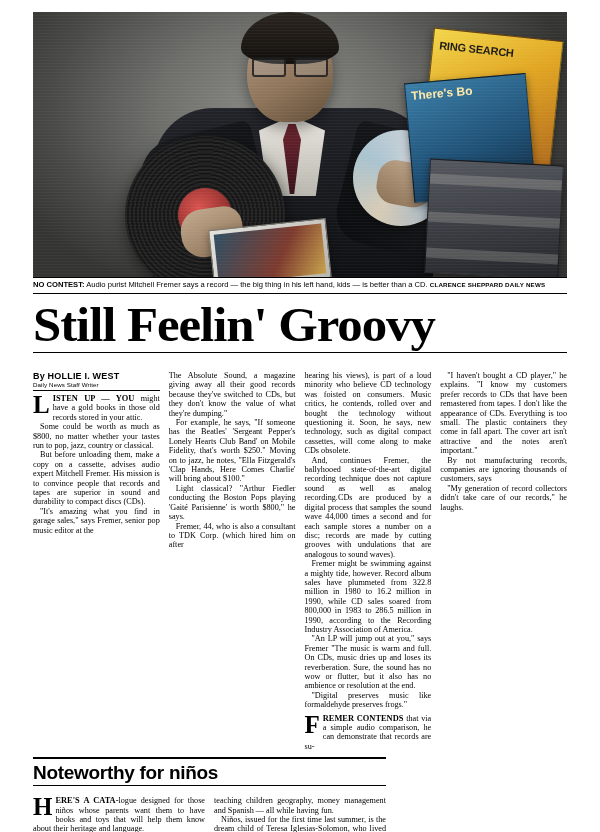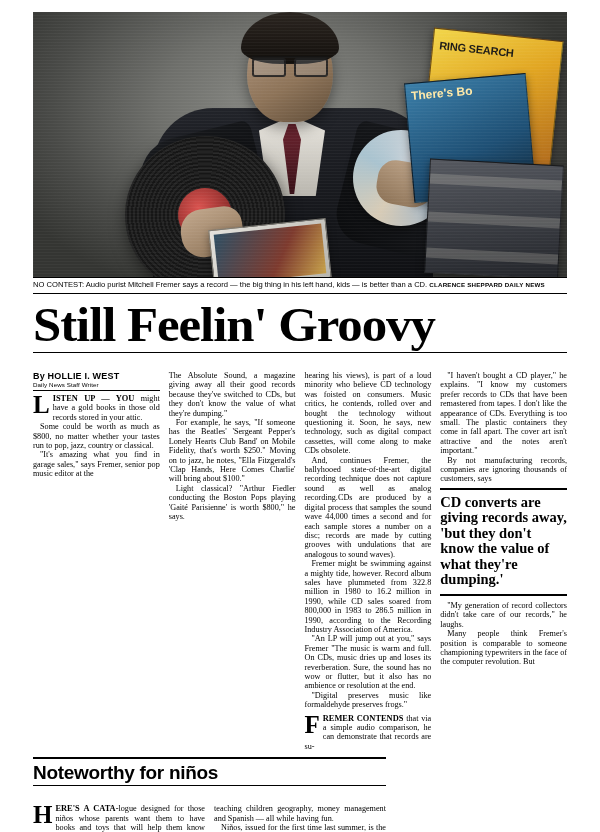--- a/index.html
+++ b/index.html
@@ -249,21 +249,21 @@
   .caption-bar {
     width: 534px;
     border-top: 1px solid #000;
     border-bottom: 1px solid #000;
     padding: 2px 0 3px 0;
     font-family: "Liberation Sans", sans-serif;
     font-size: 7.6px;
     line-height: 10px;
   }
   .caption-lead {
-    font-weight: 400;
+    font-weight: 700;
   }
   .caption-credit {
     font-size: 6.2px;
     font-weight: 700;
     letter-spacing: .2px;
   }
 
   
   .headline {
     font-family: "Liberation Serif", serif;
@@ -358,21 +358,21 @@
     border-top: 2px solid #000;
     padding-top: 3px;
     width: 353px;
   }
   .noteworthy-title {
     font-family: "Liberation Sans", sans-serif;
     font-weight: 700;
     font-size: 19px;
     line-height: 21px;
     letter-spacing: -0.3px;
-    margin-bottom: 18px;
+    margin-bottom: 10px;
     border-bottom: 1px solid #000;
     padding-bottom: 2px;
   }
   .nw-cols {
     display: flex;
     gap: 9px;
   }
   .nw-col { width: 172px; }
   .nw-col p {
     margin: 0;
@@ -438,48 +438,48 @@
     <div class="cols">
 
       <div class="col">
         <div class="byline">By HOLLIE I. WEST</div>
         <div class="byline-sub">Daily News Staff Writer</div>
 
         <p class="dropcap-para noindent">
           <span class="dc">L</span><span class="smallcaps">ISTEN UP — YOU</span><span> might have a gold books in those old records stored in your attic.</span>
         </p>
         <p>Some could be worth as much as $800, no matter whether your tastes run to pop, jazz, country or classical.</p>
+        <p>But before unloading them, make a copy on a cassette, advises audio expert Mitchell Fremer. His mission is to convince people that records and tapes are superior in sound and durability to compact discs (CDs).</p>
         <p>"It's amazing what you find in garage sales," says Fremer, senior pop music editor at the</p>
       </div>
 
       <div class="col">
         <p class="noindent">The Absolute Sound, a magazine giving away all their good records because they've switched to CDs, but they don't know the value of what they're dumping."</p>
         <p>For example, he says, "If someone has the Beatles' 'Sergeant Pepper's Lonely Hearts Club Band' on Mobile Fidelity, that's worth $250." Moving on to jazz, he notes, "Ella Fitzgerald's 'Clap Hands, Here Comes Charlie' will bring about $100."</p>
         <p>Light classical? "Arthur Fiedler conducting the Boston Pops playing 'Gaité Parisienne' is worth $800," he says.</p>
+        <p>Fremer, 44, who is also a consultant to TDK Corp. (which hired him on after</p>
       </div>
 
       <div class="col">
         <p class="noindent">hearing his views), is part of a loud minority who believe CD technology was foisted on consumers. Music critics, he contends, rolled over and bought the technology without questioning it. Soon, he says, new technology, such as digital compact cassettes, will come along to make CDs obsolete.</p>
         <p>And, continues Fremer, the ballyhooed state-of-the-art digital recording technique does not capture sound as well as analog recording.CDs are produced by a digital process that samples the sound wave 44,000 times a second and for each sample stores a number on a disc; records are made by cutting grooves with undulations that are analogous to sound waves).</p>
         <p>Fremer might be swimming against a mighty tide, however. Record album sales have plummeted from 322.8 million in 1980 to 16.2 million in 1990, while CD sales soared from 800,000 in 1983 to 286.5 million in 1990, according to the Recording Industry Association of America.</p>
         <p>"An LP will jump out at you," says Fremer "The music is warm and full. On CDs, music dries up and loses its reverberation. Sure, the sound has no wow or flutter, but it also has no ambience or resolution at the end.</p>
         <p>"Digital preserves music like formaldehyde preserves frogs."</p>
         <p class="dropcap-para noindent" style="margin-top:4px">
           <span class="dc">F</span><span class="smallcaps">REMER CONTENDS</span><span> that via a simple audio comparison, he can demonstrate that records are su-</span>
         </p>
       </div>
 
       <div class="col">
         <p>"I haven't bought a CD player," he explains. "I know my customers prefer records to CDs that have been remastered from tapes. I don't like the appearance of CDs. Everything is too small. The plastic containers they come in fall apart. The cover art isn't attractive and the notes aren't important."</p>
         <p>By not manufacturing records, companies are ignoring thousands of customers, says</p>
 
-        <div class="pullquote">CD converts are giving records away, 'but they don't know the value of what they're dumping.'</div>
 
         <p>"My generation of record collectors didn't take care of our records," he laughs.</p>
-        <p>Many people think Fremer's position is comparable to someone championing typewriters in the face of the computer revolution. But</p>
       </div>
     </div>
 
     <div class="noteworthy">
       <div class="noteworthy-title">Noteworthy for niños</div>
       <div class="nw-cols">
         <div class="nw-col">
           <p class="noindent dropcap-para">
             <span class="dc">H</span><span class="smallcaps">ERE'S A CATA-</span><span>logue designed for those niños whose parents want them to have books and toys that will help them know about their heritage and language.</span>
           </p>

